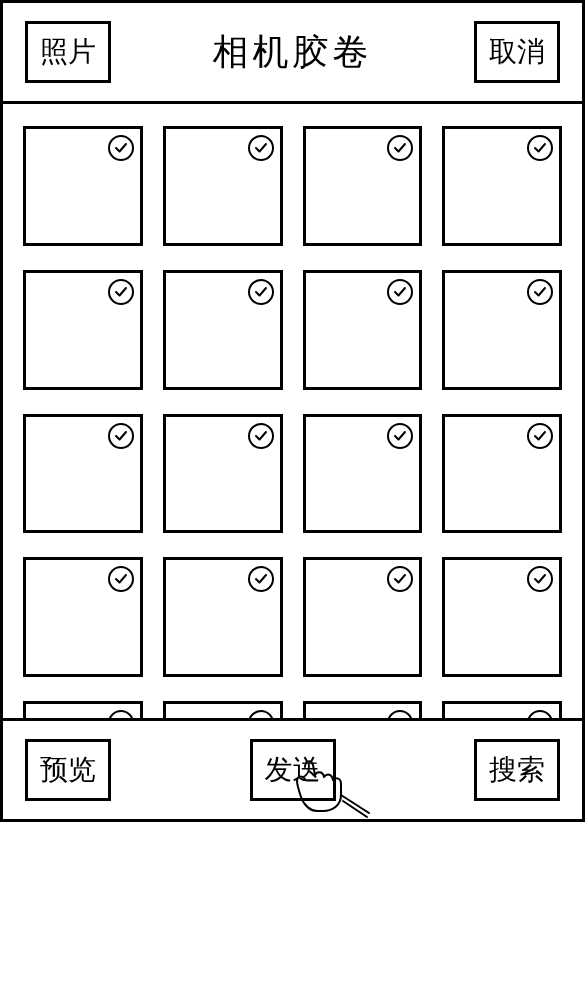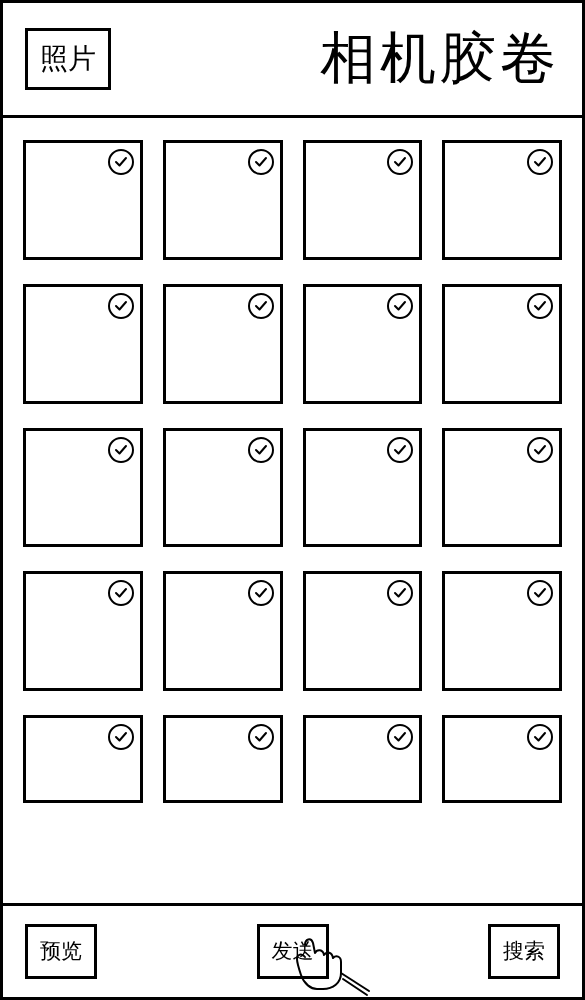--- a/index.html
+++ b/index.html
@@ -1,36 +1,36 @@
 <!DOCTYPE html>
 <html><head>
   <meta charset="utf-8">
   <style>
     * { box-sizing: border-box; margin: 0; padding: 0; }
     html, body { width: 585px; height: 1000px; font-family: "SimSun", "Microsoft YaHei", serif; }
     .app-frame {
-      width: 585px; height: 1000px;
+      width: 585px; height: 822px;
       border: 3px solid #000;
       display: flex; flex-direction: column;
       position: relative;
       background: #fff;
     }
     .header {
       display: flex; align-items: center; justify-content: space-between;
       padding: 18px 22px 18px 22px;
       border-bottom: 3px solid #000;
     }
     .header .btn {
       border: 3px solid #000;
       padding: 14px 12px;
       font-size: 28px;
       line-height: 1;
       background: #fff;
     }
-    .header .title { font-size: 56px; letter-spacing: 4px; }
+    .header .title { font-size: 36px; letter-spacing: 4px; }
     .grid-wrap {
       flex: 1;
       padding: 22px 20px 10px 20px;
       overflow: hidden;
     }
     .grid {
       display: grid;
       grid-template-columns: repeat(4, 1fr);
       column-gap: 20px;
       row-gap: 24px;
@@ -53,41 +53,42 @@
     .check svg { width: 14px; height: 14px; display: block; }
     .footer {
       border-top: 3px solid #000;
       display: flex; align-items: center; justify-content: space-between;
       padding: 18px 22px 18px 22px;
       position: relative;
     }
     .footer .btn {
       border: 3px solid #000;
       padding: 14px 12px;
-      font-size: 21px;
+      font-size: 28px;
       line-height: 1;
       background: #fff;
     }
     .pointer {
       position: absolute;
       bottom: -2px;
       left: 50%;
       transform: translateX(-6px);
       width: 90px; height: 70px;
       pointer-events: none;
     }
     .pointer svg { width: 100%; height: 100%; }
   </style>
 </head>
 <body>
 
 <div class="app-frame">
   <div class="header">
     <div class="btn">照片</div>
     <div class="title">相机胶卷</div>
+    <div class="btn">取消</div>
   </div>
 
   <div class="grid-wrap">
     <div class="grid" id="grid">
         <div class="tile">
           <div class="check">
             <svg viewBox="0 0 14 14">
               <path d="M2,7 L5.5,10.5 L12,3" fill="none" stroke="#000" stroke-width="2" stroke-linecap="round" stroke-linejoin="round"></path>
             </svg>
           </div>

